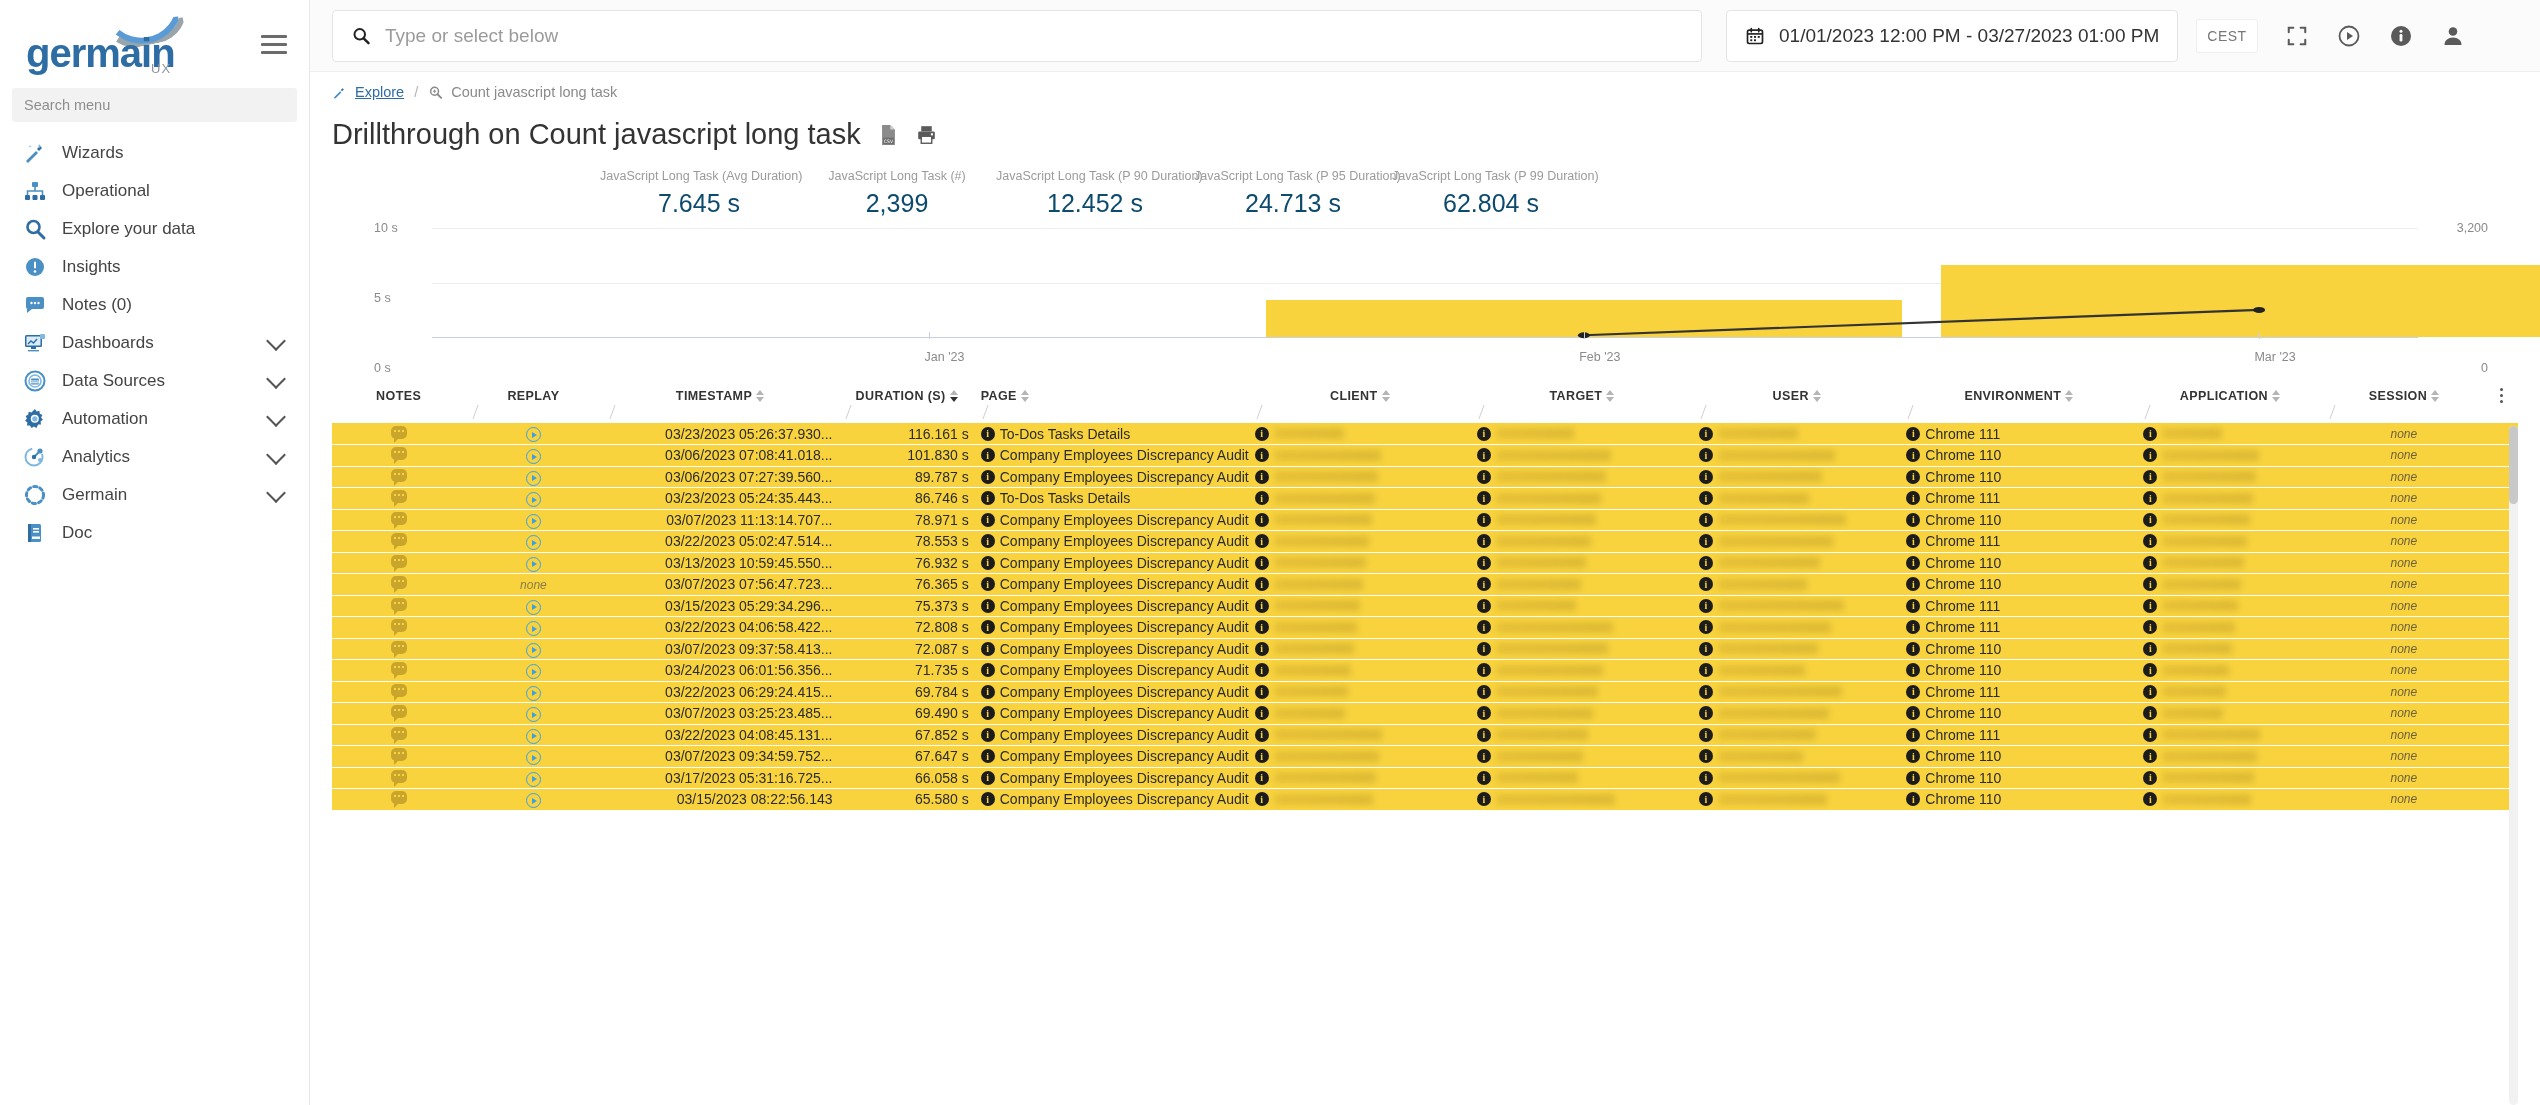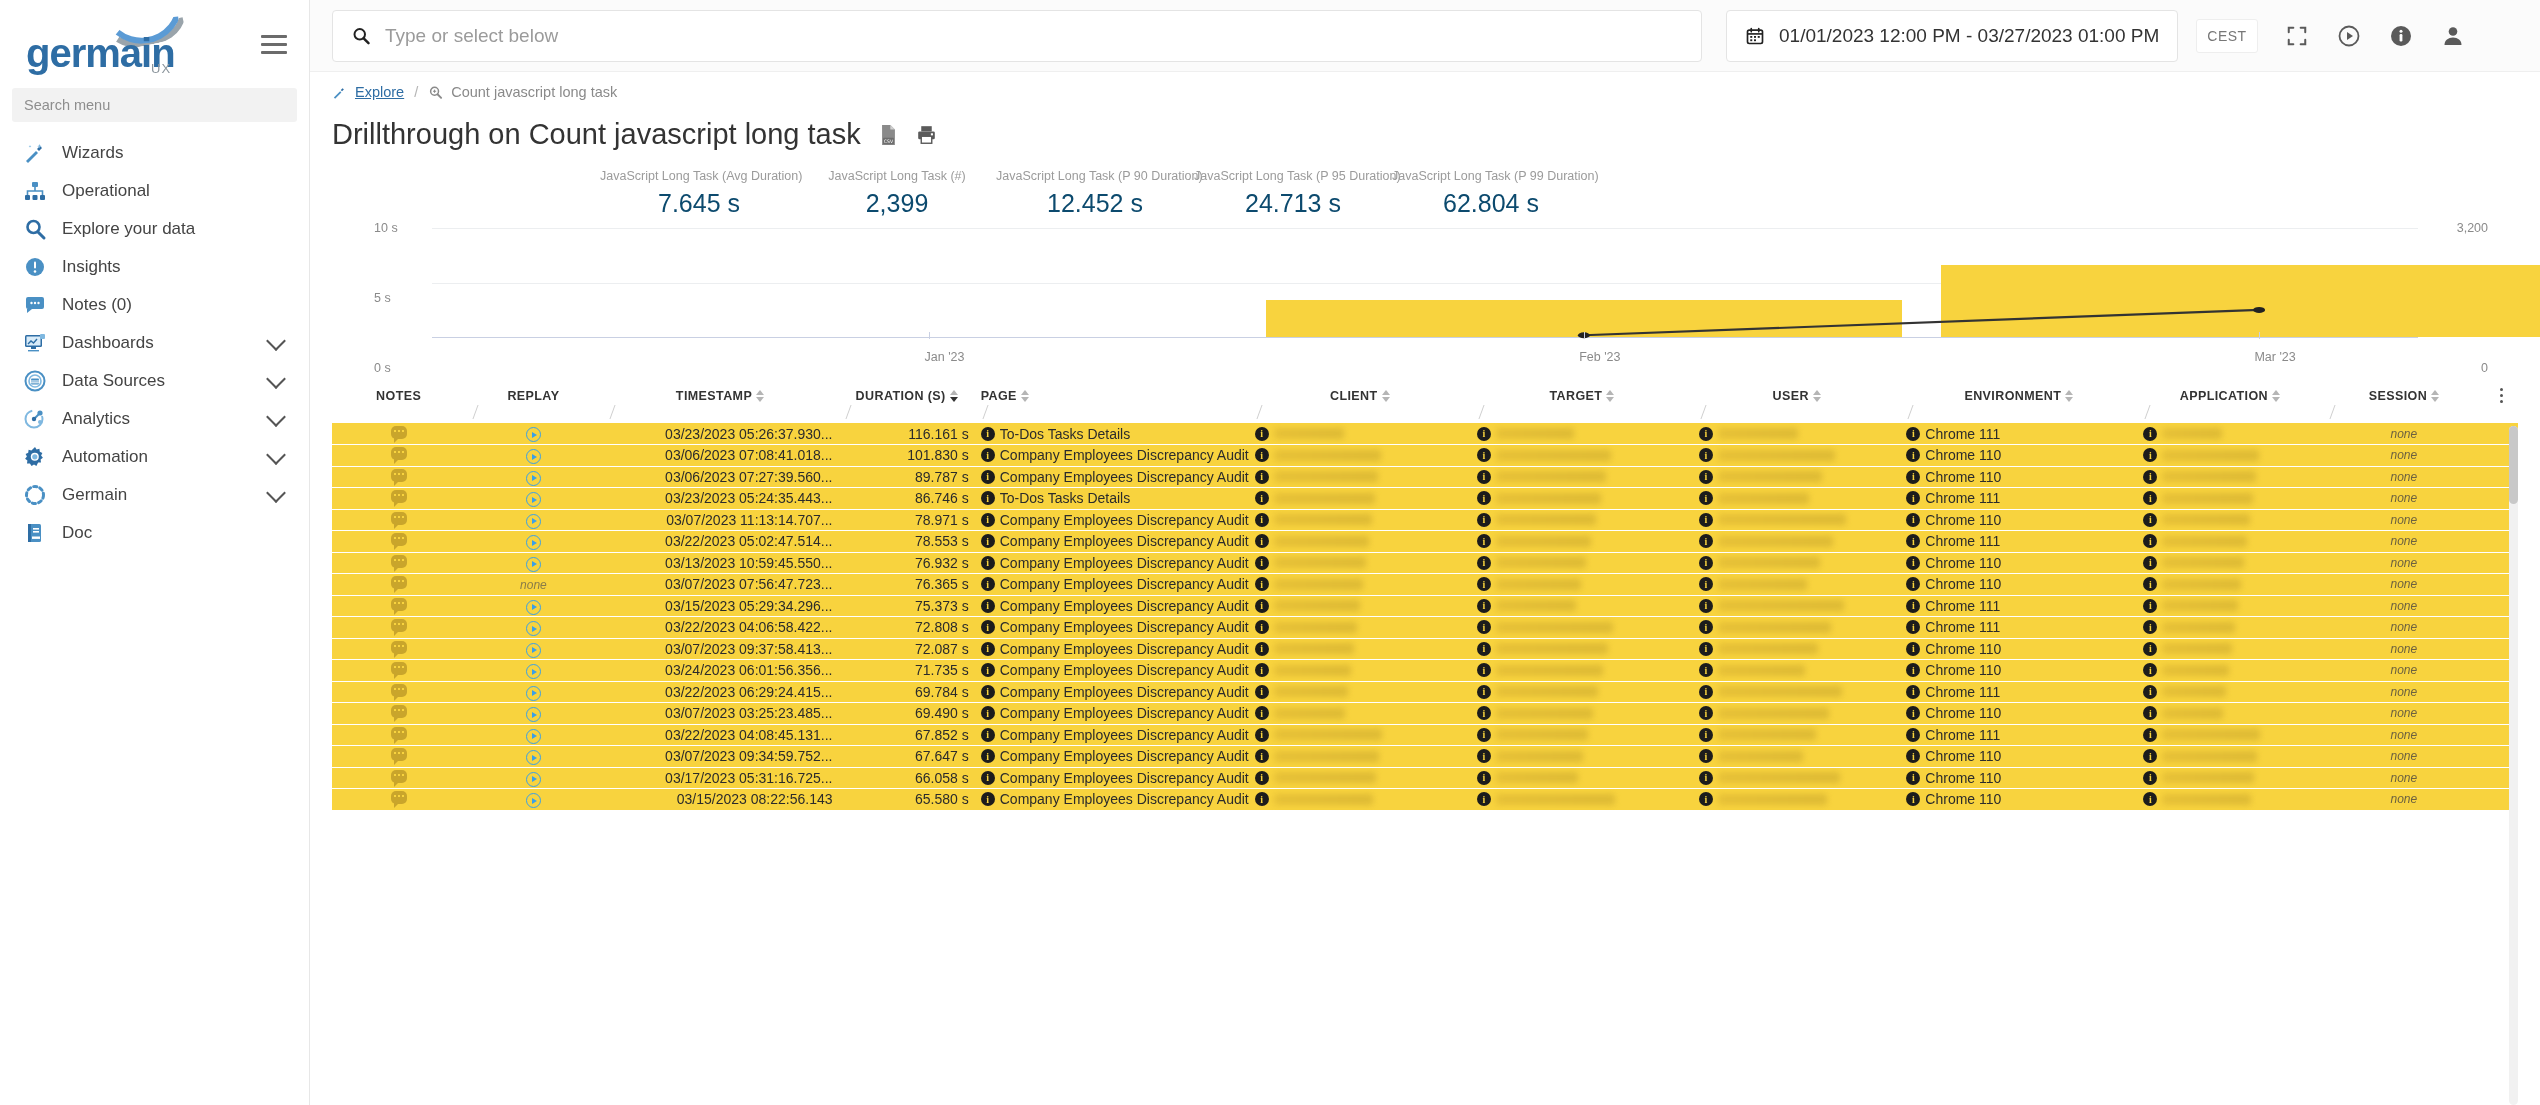--- a/index.html
+++ b/index.html
@@ -276,40 +276,40 @@
               <path d="M8 12h8M8 13.8h8" stroke="#fff" stroke-width="1"></path>
             </svg>
         </span>
         <span class="nav-label">Data Sources</span>
         <span class="chev"></span>
       </div>
 
       <div class="nav-item">
         <span class="nav-icon">
           <svg width="24" height="24" viewBox="0 0 24 24">
+              <path d="M12 2l1.6 2.4 2.8-.6.4 2.9 2.6 1.2-1.3 2.6 1.8 2.2-2.3 1.8.4 2.9-2.9.2L13.4 21 11 19.6 8.6 21l-1.7-2.4-2.9-.2.4-2.9L2.1 13.7 3.9 11.5 2.6 8.9l2.6-1.2.4-2.9 2.8.6z" fill="#2e6da4"></path>
+              <circle cx="11.8" cy="11.8" r="4" fill="#fff"></circle>
+              <circle cx="11.8" cy="11.8" r="2.6" fill="#7fb8e0"></circle>
+            </svg>
+        </span>
+        <span class="nav-label">Automation</span>
+        <span class="chev"></span>
+      </div>
+
+      <div class="nav-item">
+        <span class="nav-icon">
+          <svg width="24" height="24" viewBox="0 0 24 24">
               <circle cx="11" cy="12" r="8.5" stroke="#7fb8e0" stroke-width="2" fill="none" stroke-dasharray="38 12"></circle>
               <path d="M11 12l5-5" stroke="#4a90c4" stroke-width="2"></path>
               <circle cx="17" cy="6" r="2.6" fill="#4a90c4"></circle>
               <circle cx="11" cy="12" r="2.2" fill="#2e6da4"></circle>
               <circle cx="17" cy="15" r="2" fill="#7fb8e0"></circle>
             </svg>
         </span>
         <span class="nav-label">Analytics</span>
-        <span class="chev"></span>
-      </div>
-
-      <div class="nav-item">
-        <span class="nav-icon">
-          <svg width="24" height="24" viewBox="0 0 24 24">
-              <path d="M12 2l1.6 2.4 2.8-.6.4 2.9 2.6 1.2-1.3 2.6 1.8 2.2-2.3 1.8.4 2.9-2.9.2L13.4 21 11 19.6 8.6 21l-1.7-2.4-2.9-.2.4-2.9L2.1 13.7 3.9 11.5 2.6 8.9l2.6-1.2.4-2.9 2.8.6z" fill="#2e6da4"></path>
-              <circle cx="11.8" cy="11.8" r="4" fill="#fff"></circle>
-              <circle cx="11.8" cy="11.8" r="2.6" fill="#7fb8e0"></circle>
-            </svg>
-        </span>
-        <span class="nav-label">Automation</span>
         <span class="chev"></span>
       </div>
 
       <div class="nav-item">
         <span class="nav-icon">
           <svg width="24" height="24" viewBox="0 0 24 24">
               <circle cx="12" cy="12" r="8.5" stroke="#4a90c4" stroke-width="3" fill="none" stroke-dasharray="3.2 3.2" stroke-linecap="round"></circle>
             </svg>
         </span>
         <span class="nav-label">Germain</span>

